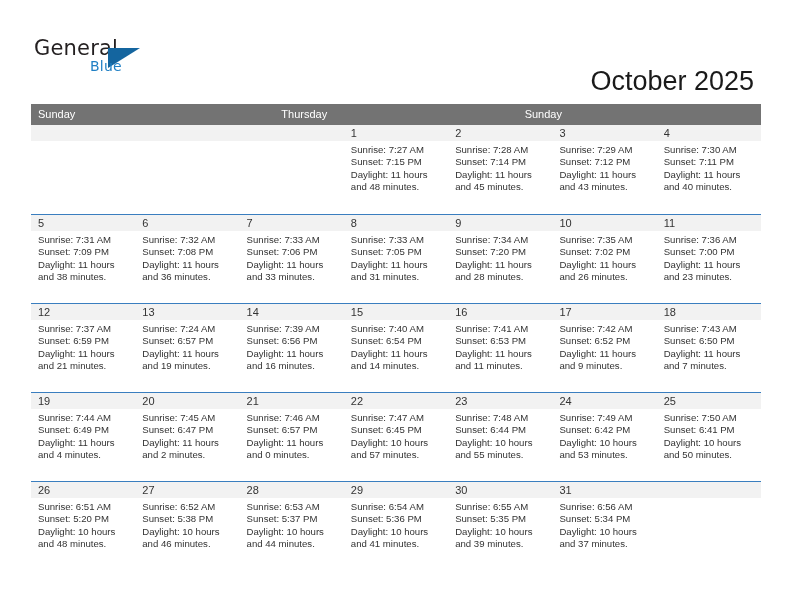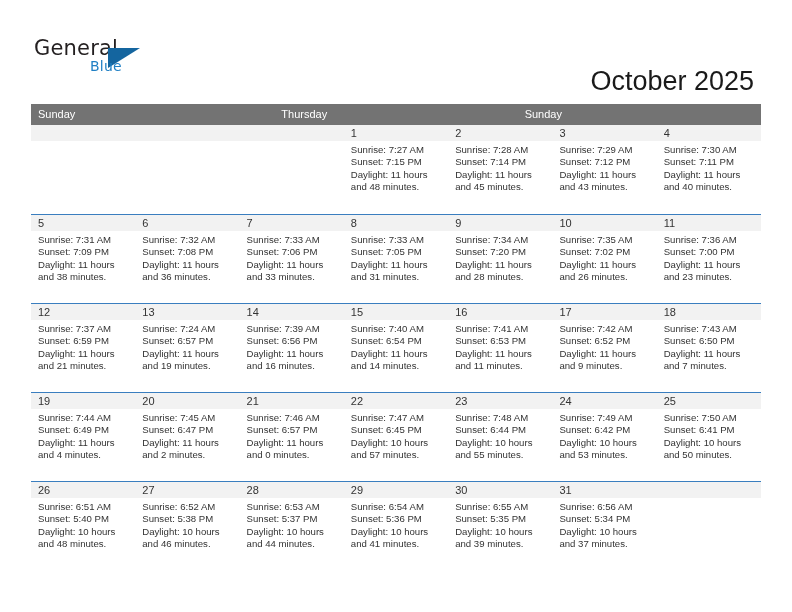--- a/index.html
+++ b/index.html
@@ -480,21 +480,21 @@
             </div>
           </div>
         </div>
         <div class="week-row">
           <div class="day-cell">
             <div class="day-num-band">
               <div class="day-num">26</div>
             </div>
             <div class="day-info">
               <div>Sunrise: 6:51 AM</div>
-              <div>Sunset: 5:40 PM</div>
+              <div>Sunset: 5:20 PM</div>
               <div>Daylight: 10 hours</div>
               <div>and 48 minutes.</div>
             </div>
           </div>
           <div class="day-cell">
             <div class="day-num-band">
               <div class="day-num">27</div>
             </div>
             <div class="day-info">
               <div>Sunrise: 6:52 AM</div>

